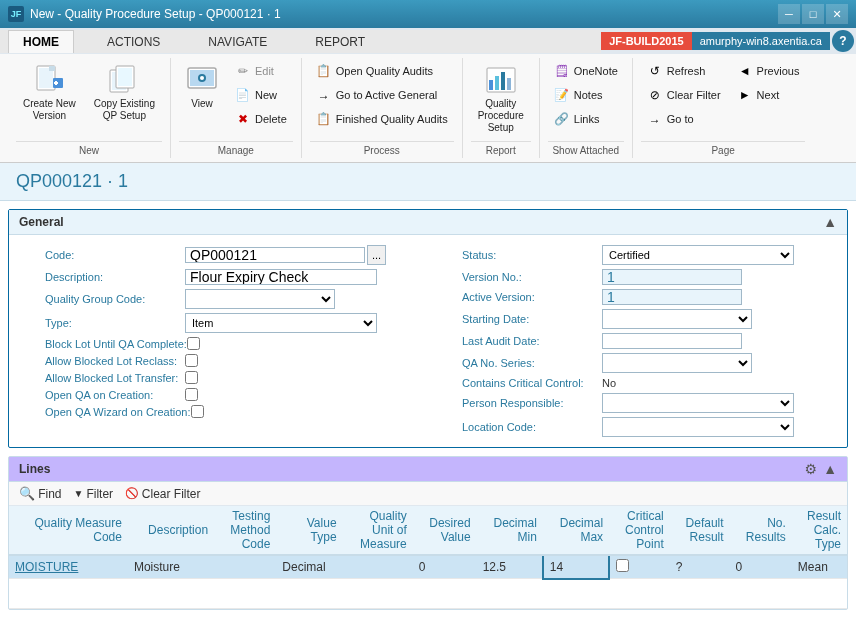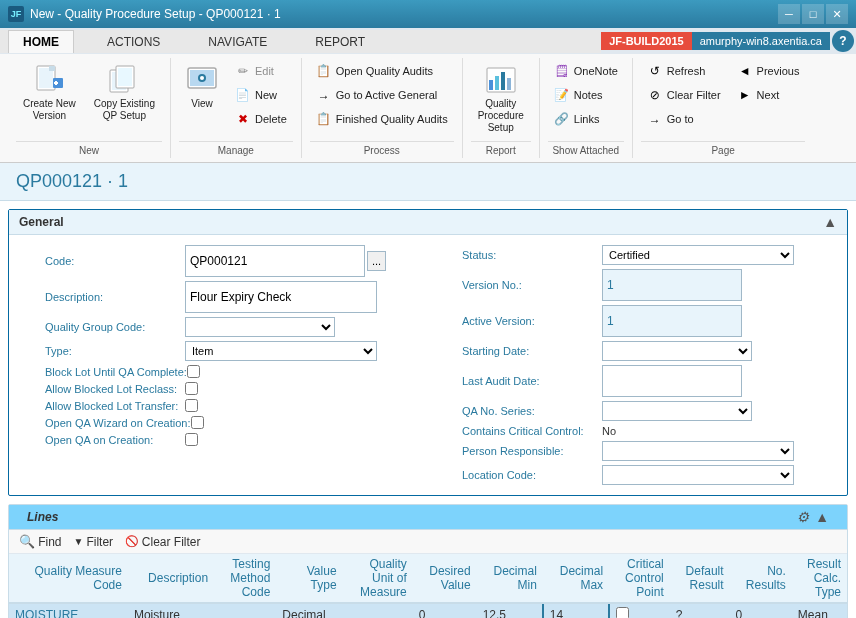--- a/index.html
+++ b/index.html
@@ -55,29 +55,29 @@
     .section { border: 1px solid #0369a1; margin: 8px; border-radius: 2px; }
     .section-header { background: #e8f4fb; padding: 4px 10px; display: flex; justify-content: space-between; align-items: center; cursor: pointer; border-bottom: 1px solid #c8dce8; }
     .section-title { font-weight: bold; font-size: 12px; color: #333; }
     .section-toggle { color: #555; font-size: 14px; }
 
     .section-body { padding: 8px 12px; display: grid; grid-template-columns: 1fr 1fr; gap: 4px 20px; }
 
     .field-row { display: flex; align-items: center; padding: 2px 0; }
     .field-label { color: #2a7a9f; min-width: 140px; font-size: 11px; margin-left: 24px; }
     .field-value { flex: 1; display: flex; align-items: center; gap: 2px; }
-    .field-input { border: 1px solid #a0b8c8; padding: 2px 4px; font-size: 12px; background: white; height: 32px; }
+    .field-input { border: 1px solid #a0b8c8; padding: 2px 4px; font-size: 14px; background: white; height: 16px; }
     .field-input.wide { width: 180px; }
     .field-select { border: 1px solid #a0b8c8; padding: 1px 2px; font-size: 11px; background: white; height: 20px; }
     .field-checkbox { width: 13px; height: 13px; }
     .ellipsis-btn { border: 1px solid #a0b8c8; background: #f0f0f0; padding: 0 4px; height: 20px; cursor: pointer; font-size: 11px; }
 
     
     .lines-section { border: 1px solid #c8dce8; margin: 8px; margin-top: 0; border-radius: 2px; }
-    .lines-header { background: #7dd3fc; padding: 4px 18px; display: flex; justify-content: space-between; align-items: center; border-bottom: 1px solid #c8dce8; font-style: italic; }
+    .lines-header { background: #c4b5fd; padding: 4px 10px; display: flex; justify-content: space-between; align-items: center; border-bottom: 1px solid #c8dce8; }
     .lines-toolbar { padding: 4px 10px; display: flex; align-items: center; gap: 12px; border-bottom: 1px solid #e0e8ef; background: #f8f8f8; }
     .lines-tool-btn { display: flex; align-items: center; gap: 3px; cursor: pointer; color: #333; font-size: 11px; }
 
     .lines-table { width: 100%; border-collapse: collapse; font-size: 11px; }
     .lines-table th { background: #e8f4fb; border-bottom: 2px solid #c8dce8; padding: 3px 6px; text-align: right; color: #2a7a9f; font-weight: normal; white-space: nowrap; }
     .lines-table td { border-bottom: 1px solid #e8e8e8; padding: 3px 6px; color: #333; }
     .lines-table tr.selected td { background: #cce4f4; }
     .lines-table td.link { color: #2a7a9f; text-decoration: underline; cursor: pointer; }
     .lines-table td.highlight { border: 2px solid #2a7a9f; background: white; }
 
@@ -339,28 +339,28 @@
         </div>
 
         <div class="field-row">
           <span class="field-label">Allow Blocked Lot Transfer:</span>
           <div class="field-value">
             <input type="checkbox" class="field-checkbox" style="">
           </div>
         </div>
 
         <div class="field-row">
+          <span class="field-label">Open QA on Creation:</span>
+          <div class="field-value">
+            <input type="checkbox" class="field-checkbox" style="">
+          </div>
+        </div>
+
+        <div class="field-row">
           <span class="field-label">Open QA Wizard on Creation:</span>
-          <div class="field-value">
-            <input type="checkbox" class="field-checkbox" style="">
-          </div>
-        </div>
-
-        <div class="field-row">
-          <span class="field-label">Open QA on Creation:</span>
           <div class="field-value">
             <input type="checkbox" class="field-checkbox" style="">
           </div>
         </div>
       </div>
 
       <div>
 
         <div class="field-row">
           <span class="field-label">Status:</span>

